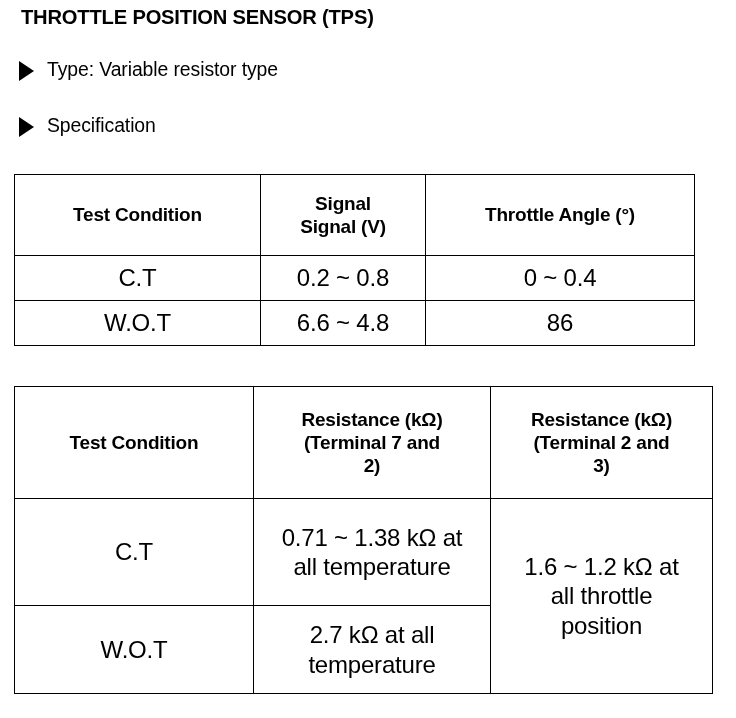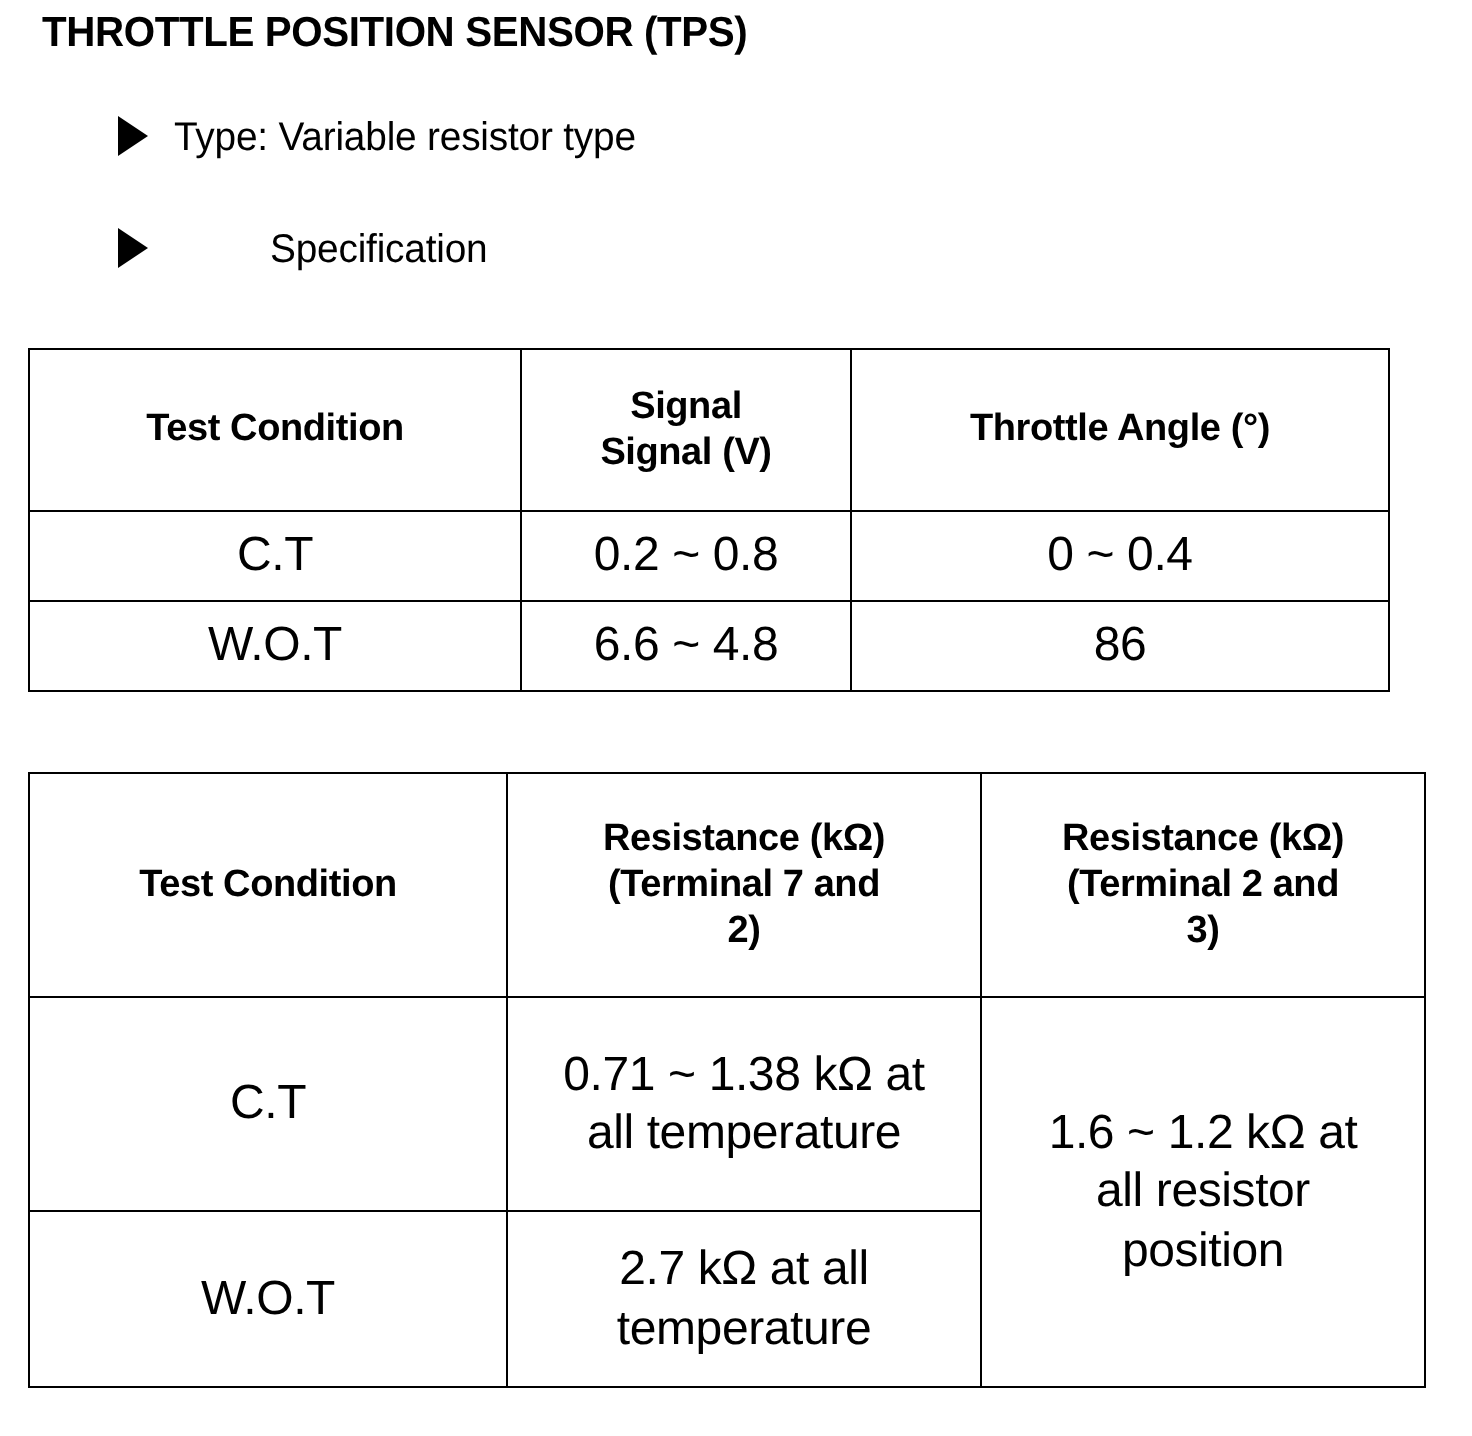--- a/index.html
+++ b/index.html
@@ -30,26 +30,25 @@
     white-space: nowrap;
     transform: scaleX(0.96);
     transform-origin: left top;
   }
 
   
   .bullet-line {
     position: absolute;
     left: 19px;
     display: flex;
-    align-items: flex-start;
+    align-items: flex-end;
     white-space: nowrap;
-    margin-left: 40px;
   }
   .bullet-line.line-type { top: 58px; }
-  .bullet-line.line-spec { top: 114px; gap: 48px; }
+  .bullet-line.line-spec { top: 114px; }
 
   .bullet-marker {
     width: 0;
     height: 0;
     border-top: 10px solid transparent;
     border-bottom: 10px solid transparent;
     border-left: 15px solid #000000;
     flex: 0 0 auto;
     margin-right: 13px;
   }
@@ -174,21 +173,21 @@
       </td>
     </tr>
     <tr class="row-ct">
       <td class="cell">C.T</td>
       <td class="cell">
         <span>0.71 ~ 1.38 kΩ at</span><br>
         <span>all temperature</span>
       </td>
       <td class="cell" rowspan="2">
         <span>1.6 ~ 1.2 kΩ at</span><br>
-        <span>all resistor</span><br>
+        <span>all throttle</span><br>
         <span>position</span>
       </td>
     </tr>
     <tr class="row-wot">
       <td class="cell">W.O.T</td>
       <td class="cell">
         <span>2.7 kΩ at all</span><br>
         <span>temperature</span>
       </td>
     </tr>

